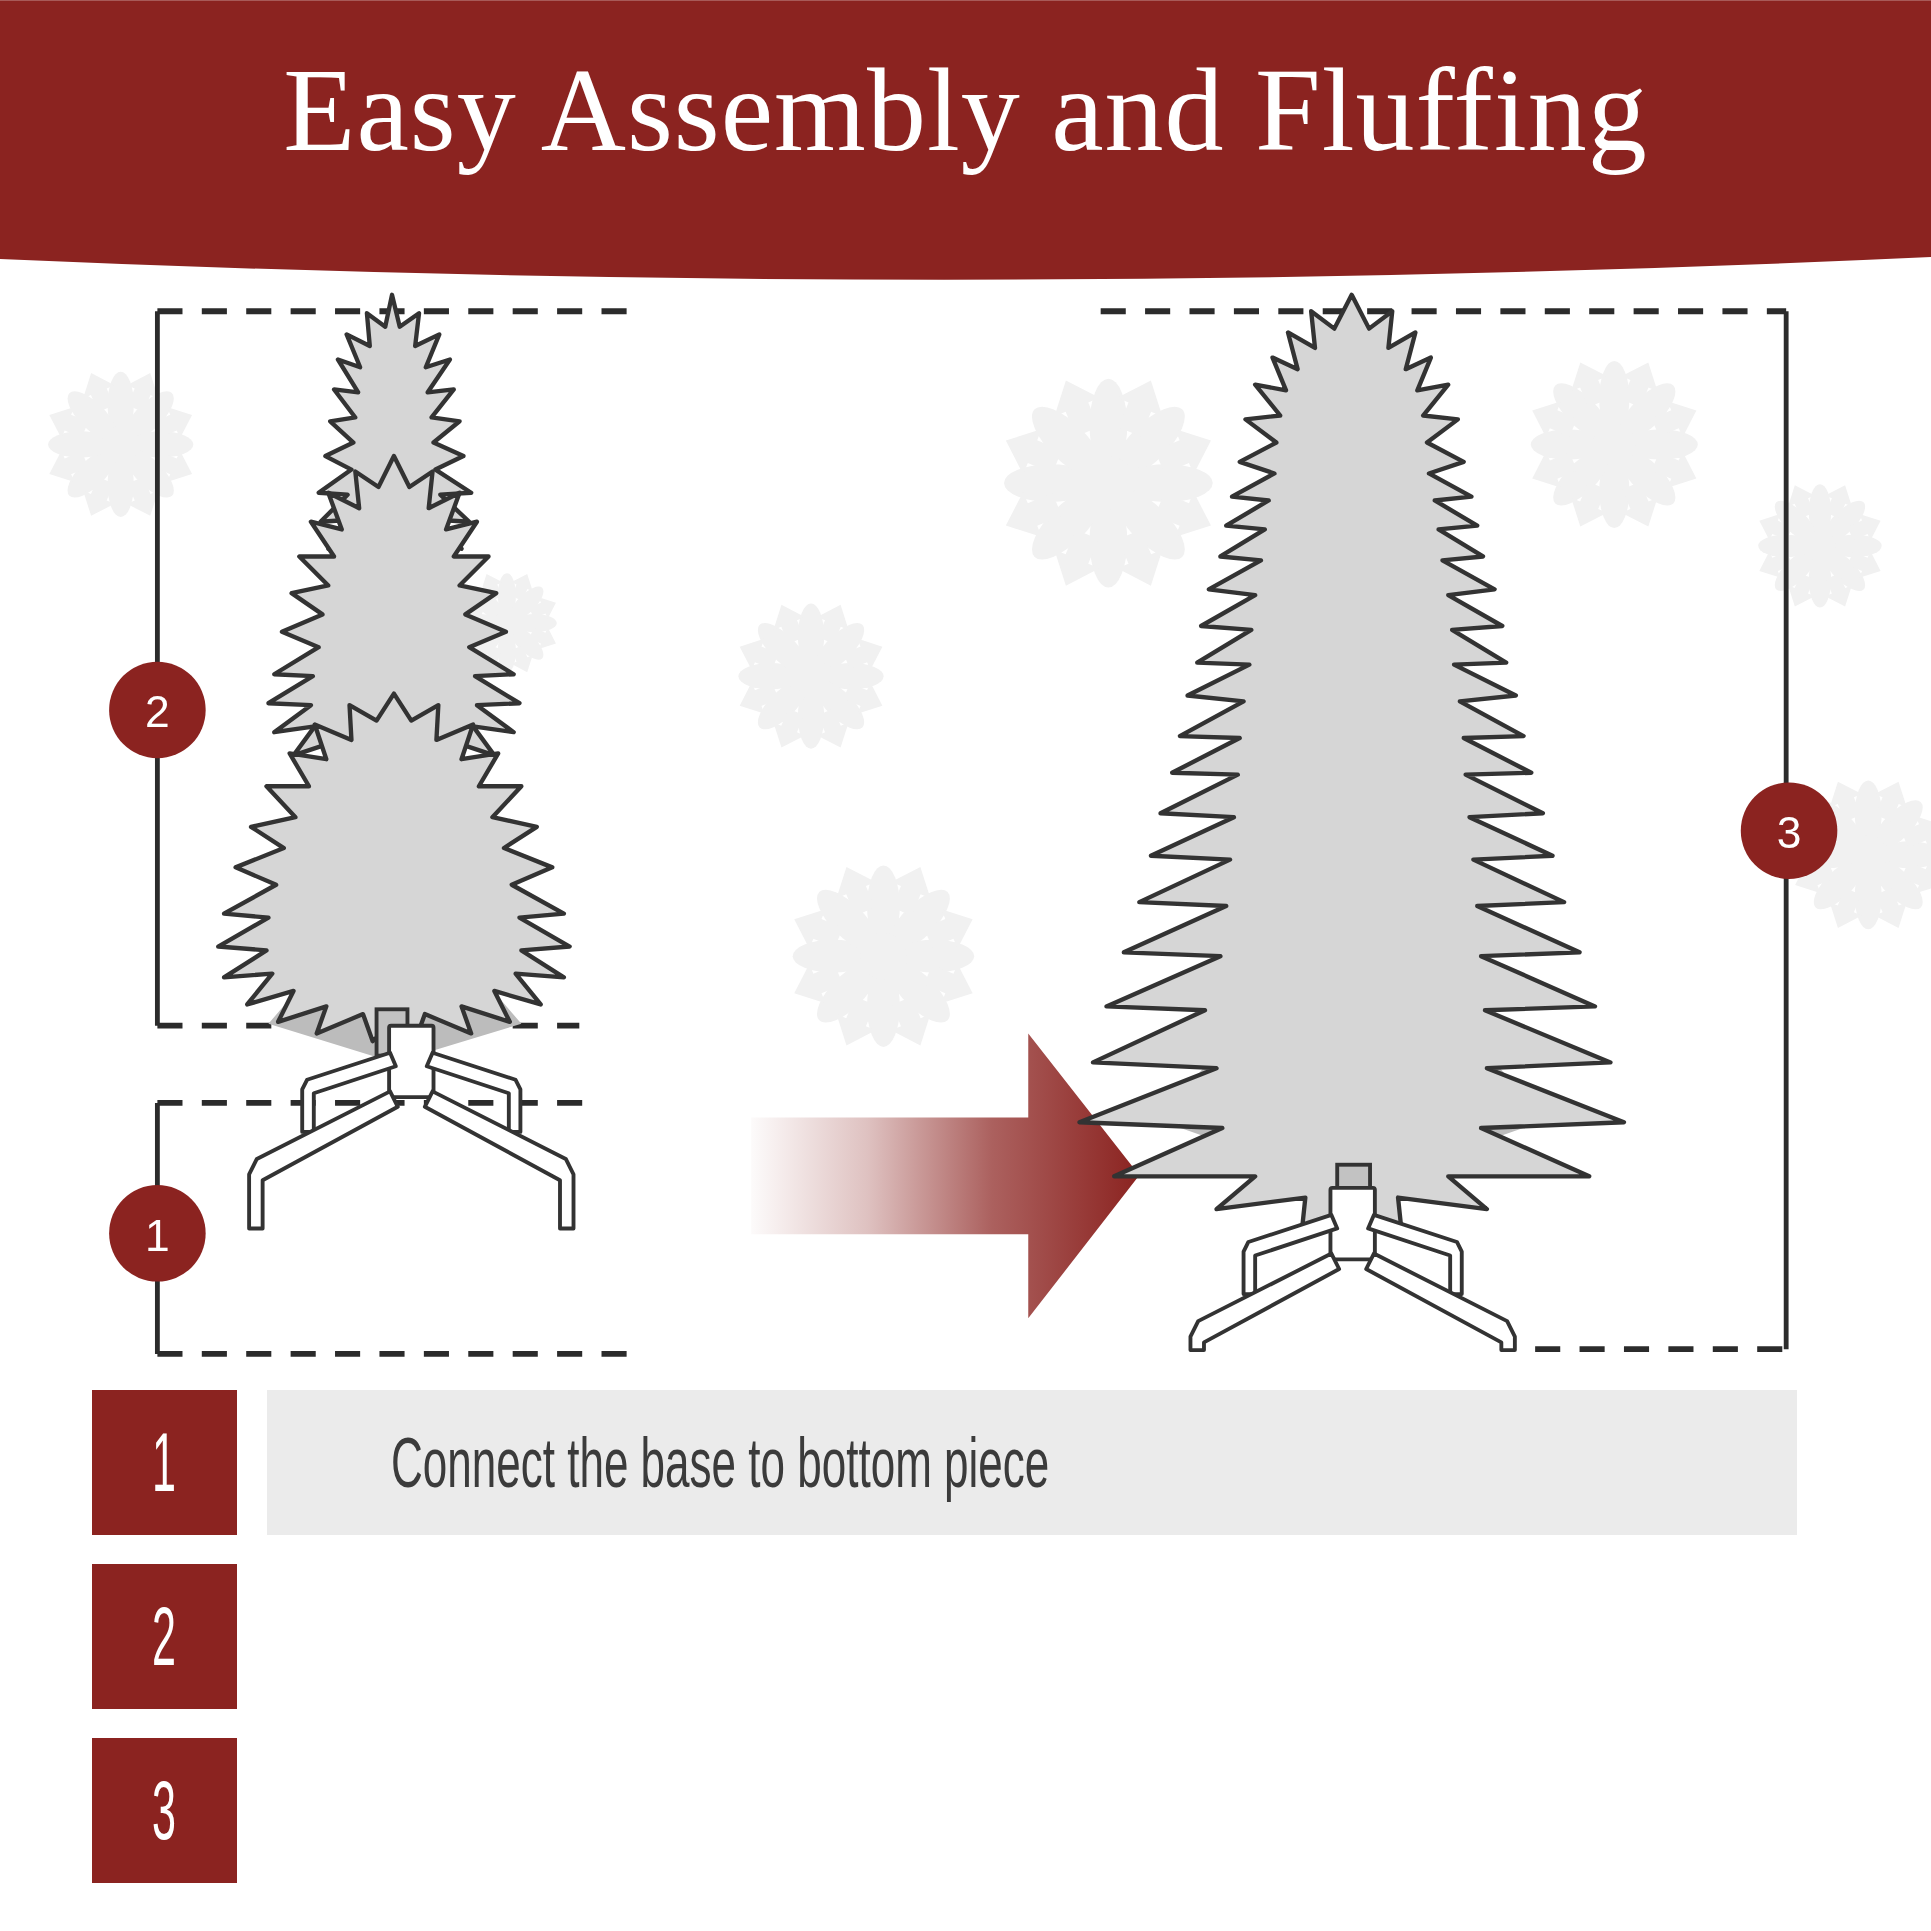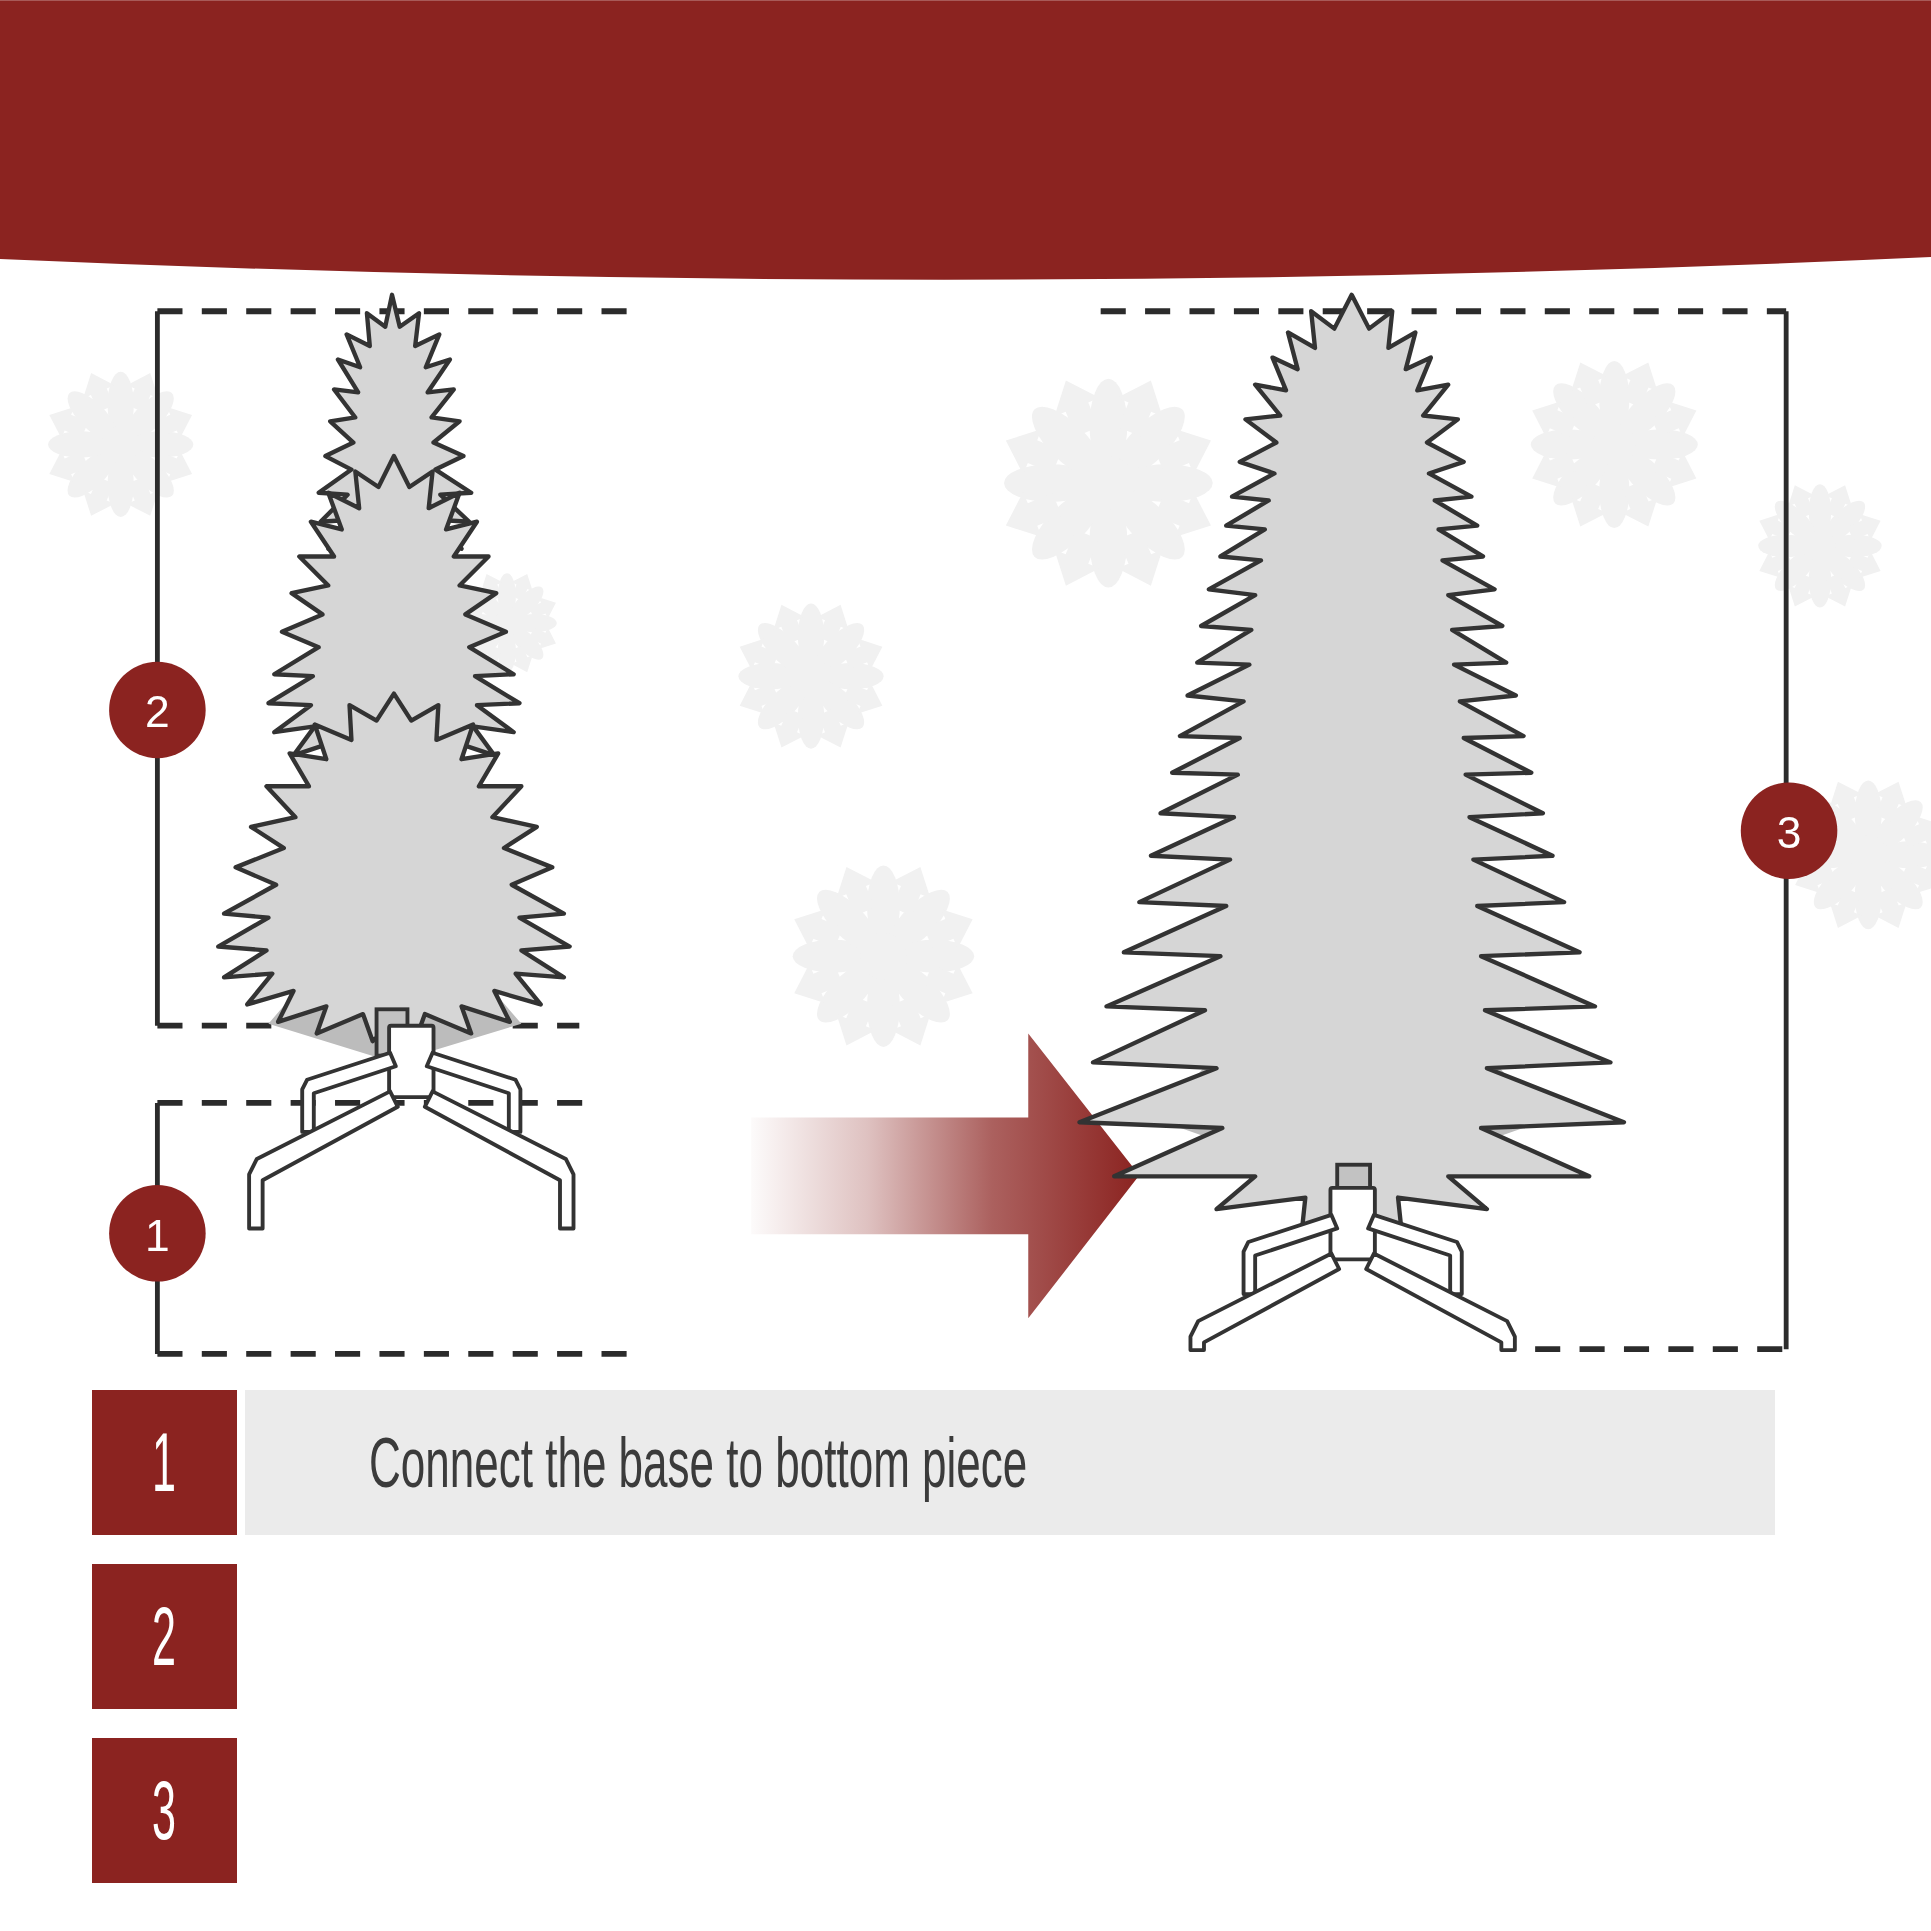--- a/index.html
+++ b/index.html
@@ -98,21 +98,21 @@
     color: #ffffff;
     font-family: "Liberation Sans", sans-serif;
     font-size: 83px;
     line-height: 1;
     display: inline-block;
     transform: scaleX(0.52);
     transform-origin: center;
   }
   .step-text-wrap {
     flex: 0 0 1530px;
-    margin-left: 8px;
+    margin-left: 30px;
     background: #ebebeb;
     display: flex;
     align-items: center;
   }
   .step-text {
     color: #3b3b3b;
     font-family: "Liberation Sans", sans-serif;
     font-size: 71px;
     line-height: 1;
     margin-left: 124px;
@@ -122,20 +122,21 @@
     white-space: nowrap;
   }
 </style>
 </head>
 <body>
 
 <div id="header-banner">
   <svg width="1931" height="290" viewBox="0 0 2000 300" xmlns="http://www.w3.org/2000/svg">
     <path d="M0,0 L2000,0 L2000,266 Q1000,312 0,268 Z" fill="#8b2320"></path>
   </svg>
+  <div id="header-title">Easy Assembly and Fluffing</div>
 </div>
 
 <div id="diagram">
 <svg width="1931" height="1091" viewBox="0 0 2000 1130" xmlns="http://www.w3.org/2000/svg">
 
   <defs>
 
     <g id="snowflake-shape">
       <g>
 

